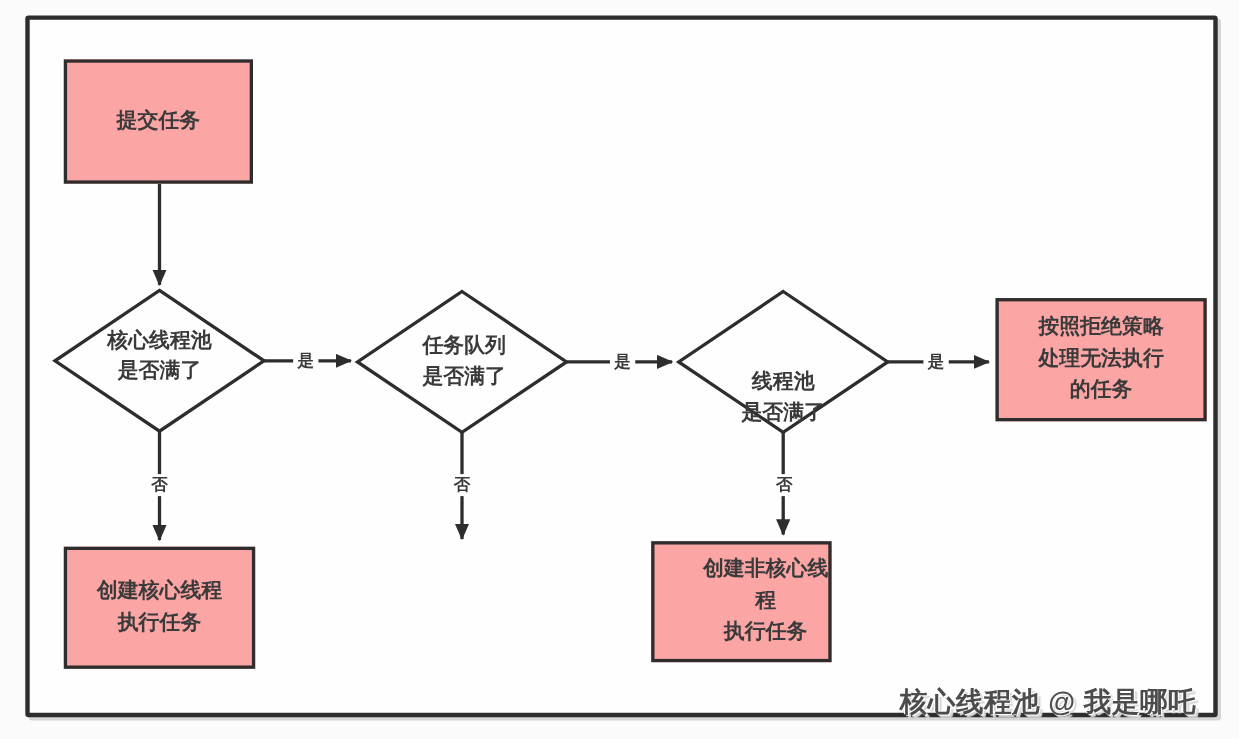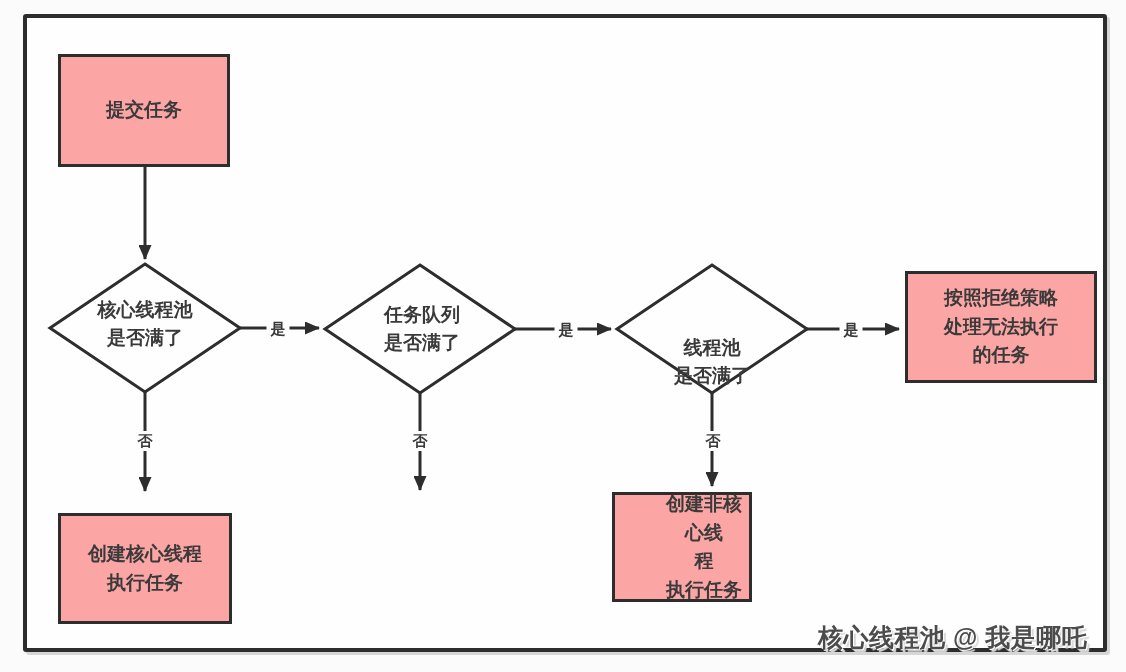--- a/index.html
+++ b/index.html
@@ -106,27 +106,27 @@
   <div class="node rect" style="left:58px; top:54px; width:172px; height:113px;">
     <span>提交任务</span>
   </div>
 
   <div class="node rect" style="left:905px; top:271px; width:192px; height:112px;">
     <span>按照拒绝策略
 处理无法执行
 的任务</span>
   </div>
 
-  <div class="node rect" style="left:58px; top:497px; width:174px; height:111px;margin-top:16px;">
+  <div class="node rect" style="left:58px; top:497px; width:174px; height:111px;">
     <span>创建核心线程
 执行任务</span>
   </div>
 
 
-  <div class="node rect" style="left:612px; top:492px; width:140px; height:110px;padding-left:44px;">
+  <div class="node rect" style="left:592px; top:492px; width:164px; height:110px;padding-left:44px;">
     <span>创建非核心线
 程
 执行任务</span>
   </div>
 
   <div class="node" style="left:75px; top:294px; width:140px; height:60px;">核心线程池
 是否满了</div>
   <div class="node" style="left:352px; top:299px; width:140px; height:60px;">任务队列
 是否满了</div>
   <div class="node" style="left:642px; top:284px; width:140px; height:60px;margin-top:48px;">线程池

